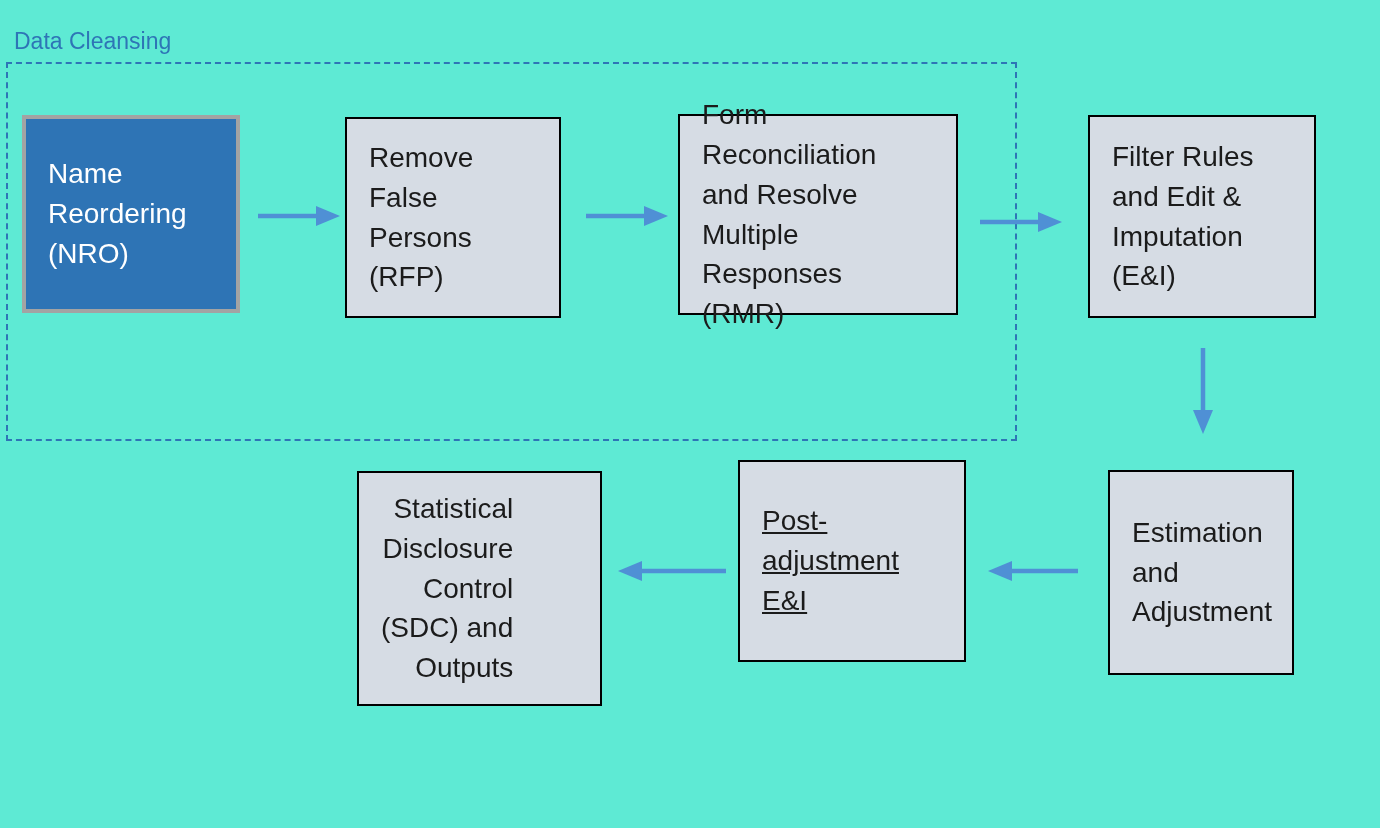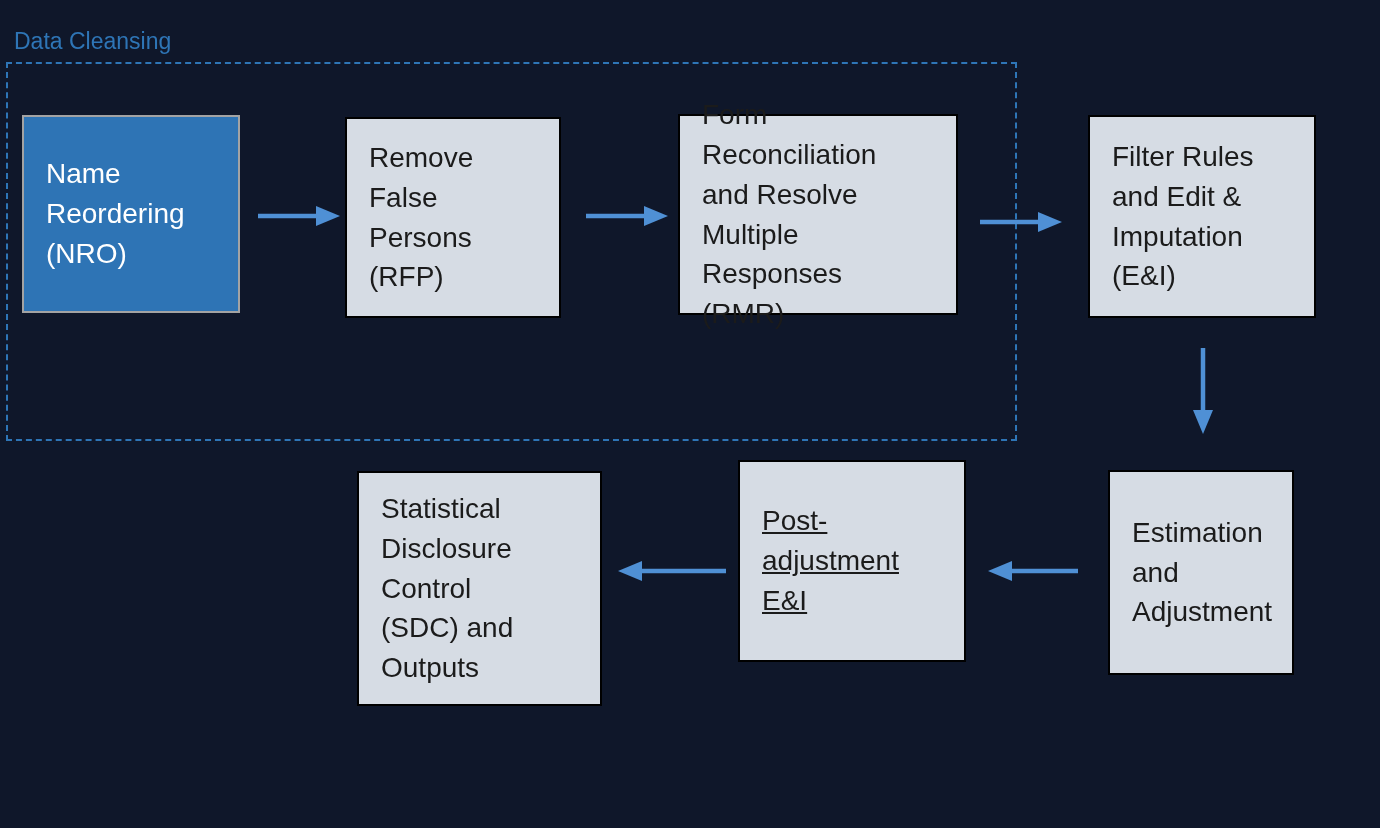--- a/index.html
+++ b/index.html
@@ -1,19 +1,19 @@
 <!DOCTYPE html>
 <html><head>
 <meta charset="utf-8">
 <style>
   html,body{margin:0;padding:0;background:#ffffff;}
   .canvas{
     position:relative;
     width:1380px;height:828px;
-    background:#0f172a;
+    background:#5eead4;
     font-family:"Liberation Sans", sans-serif;
     overflow:hidden;
   }
   .group-label{
     position:absolute;left:14px;top:28px;
     font-size:23px;color:#2E75B6;
     white-space:pre-line;
   }
   .group-box{
     position:absolute;left:6px;top:62px;
@@ -27,30 +27,30 @@
     display:flex;align-items:center;
     padding-left:22px;padding-right:8px;
     font-size:28px;line-height:1.42;
     color:#1b1b1b;
     background:#D6DCE4;
     border:2px solid #000000;
   }
   .node .label{white-space:pre-line;}
   .node.primary{
     background:#2E74B5;
-    border:2px solid #a3a3a3;
+    border:4px solid #a3a3a3;
     color:#ffffff;
   }
   #node-nro {left:22px;  top:115px; width:218px; height:198px;}
   #node-rfp {left:345px; top:117px; width:216px; height:201px;}
   #node-rmr {left:678px; top:114px; width:280px; height:201px;}
   #node-ei  {left:1088px;top:115px; width:228px; height:203px;align-items:center;}
   #node-est {left:1108px;top:470px; width:186px; height:205px;}
   #node-post{left:738px; top:460px; width:228px; height:202px;text-decoration:underline;}
-  #node-sdc {left:357px; top:471px; width:245px; height:235px;}
+  #node-sdc {left:357px; top:471px; width:245px; height:235px;text-align:right;}
   .arrow{position:absolute;}
 </style>
 </head>
 <body>
 
 <div class="canvas">
 
   <div class="group-label">Data Cleansing</div>
 
   <div class="group-box"></div>

